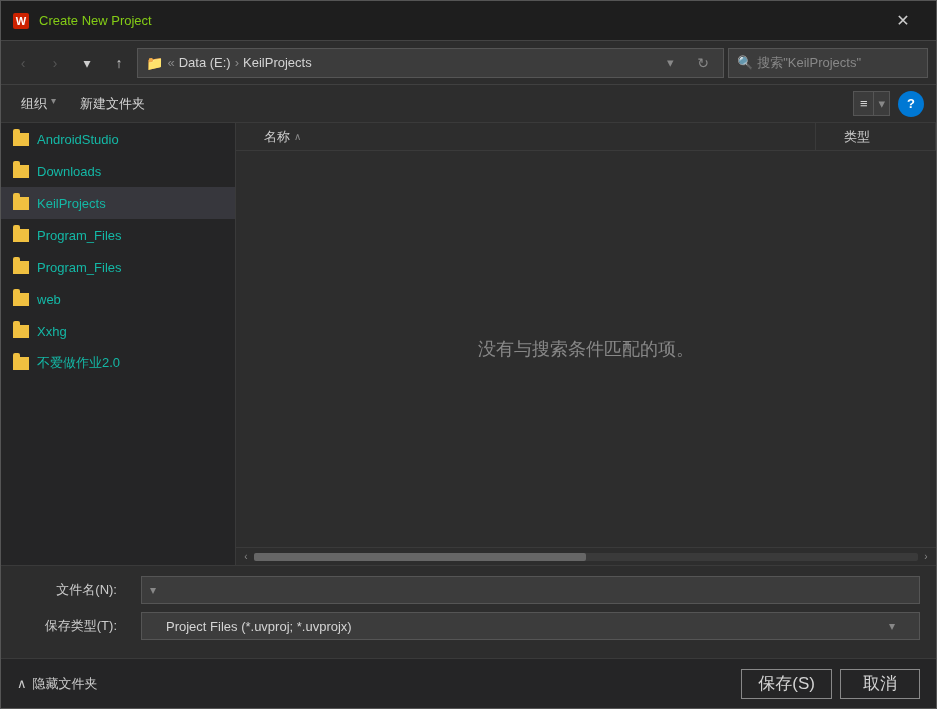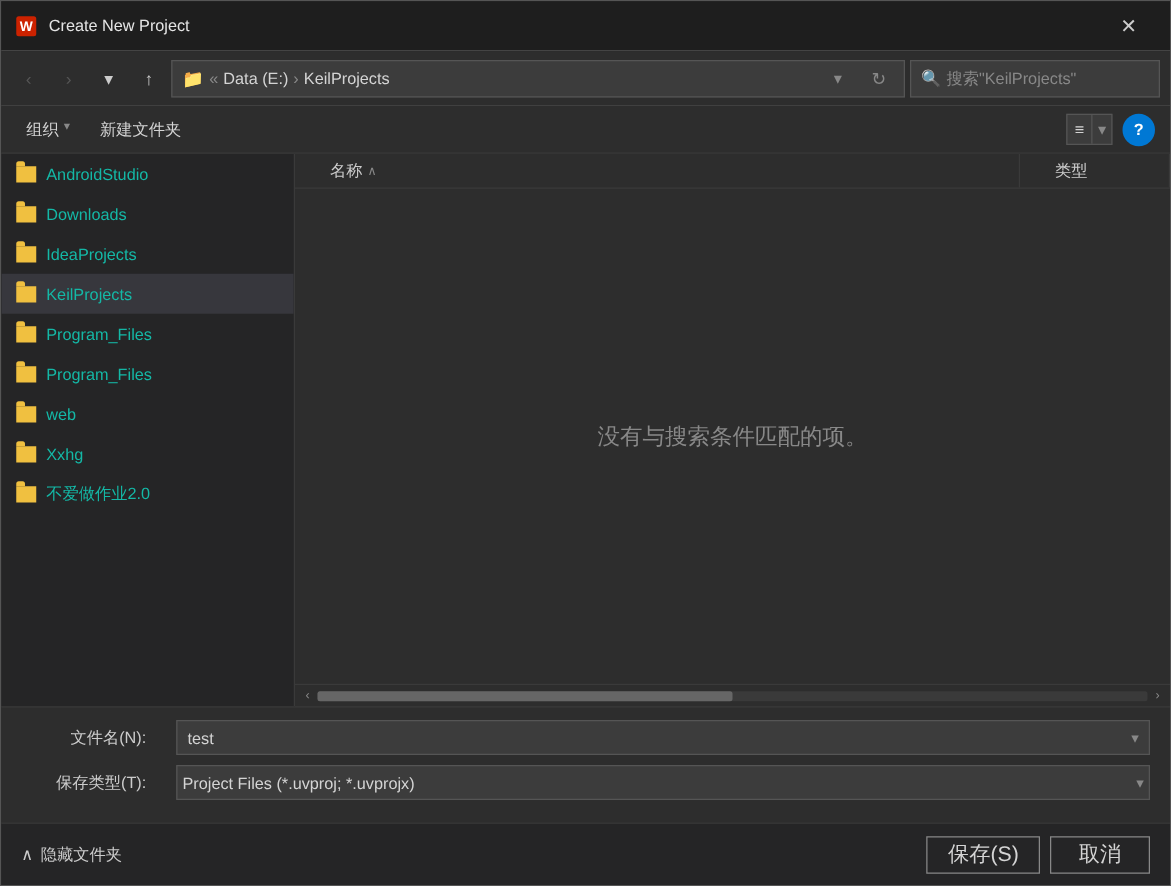--- a/index.html
+++ b/index.html
@@ -37,21 +37,21 @@
     .titlebar-icon {
       width: 20px;
       height: 20px;
       margin-right: 8px;
       display: flex;
       align-items: center;
       justify-content: center;
     }
     .titlebar-title {
       flex: 1;
-      color: #e5e5e5;
+      color: #84cc16;
       font-size: 13px;
     }
     .titlebar-close {
       width: 46px;
       height: 40px;
       display: flex;
       align-items: center;
       justify-content: center;
       cursor: pointer;
       color: #cccccc;
@@ -362,21 +362,21 @@
       font-size: 12px;
       cursor: pointer;
     }
     .form-select-wrap {
       flex: 1;
       background: #3c3c3c;
       border: 1px solid #555;
       height: 28px;
       display: flex;
       align-items: center;
-      padding: 0 4px;
+      padding: 0 24px;
     }
     .form-select-text {
       flex: 1;
       color: #d4d4d4;
       font-size: 13px;
     }
 
     
     .footer {
       background: #252526;
@@ -469,24 +469,20 @@
 
     <div class="sidebar">
       <div class="sidebar-item">
         <div class="folder-icon-sm"></div>
         <span>AndroidStudio</span>
       </div>
       <div class="sidebar-item">
         <div class="folder-icon-sm"></div>
         <span>Downloads</span>
       </div>
-      <div class="sidebar-item">
-        <div class="folder-icon-sm"></div>
-        <span>IdeaProjects</span>
-      </div>
       <div class="sidebar-item selected">
         <div class="folder-icon-sm"></div>
         <span>KeilProjects</span>
       </div>
       <div class="sidebar-item">
         <div class="folder-icon-sm"></div>
         <span>Program_Files</span>
       </div>
       <div class="sidebar-item">
         <div class="folder-icon-sm"></div>
@@ -526,21 +522,20 @@
         </div>
         <div class="h-scroll-right">›</div>
       </div>
     </div>
   </div>
 
   <div class="bottom-form">
     <div class="form-row">
       <div class="form-label">文件名(N):</div>
       <div class="form-input-wrap">
-        <input class="form-input" type="text" value="test" style="">
         <span class="form-dropdown-arrow">▾</span>
       </div>
     </div>
     <div class="form-row">
       <div class="form-label">保存类型(T):</div>
       <div class="form-select-wrap">
         <span class="form-select-text">Project Files (*.uvproj; *.uvprojx)</span>
         <span class="form-dropdown-arrow">▾</span>
       </div>
     </div>

